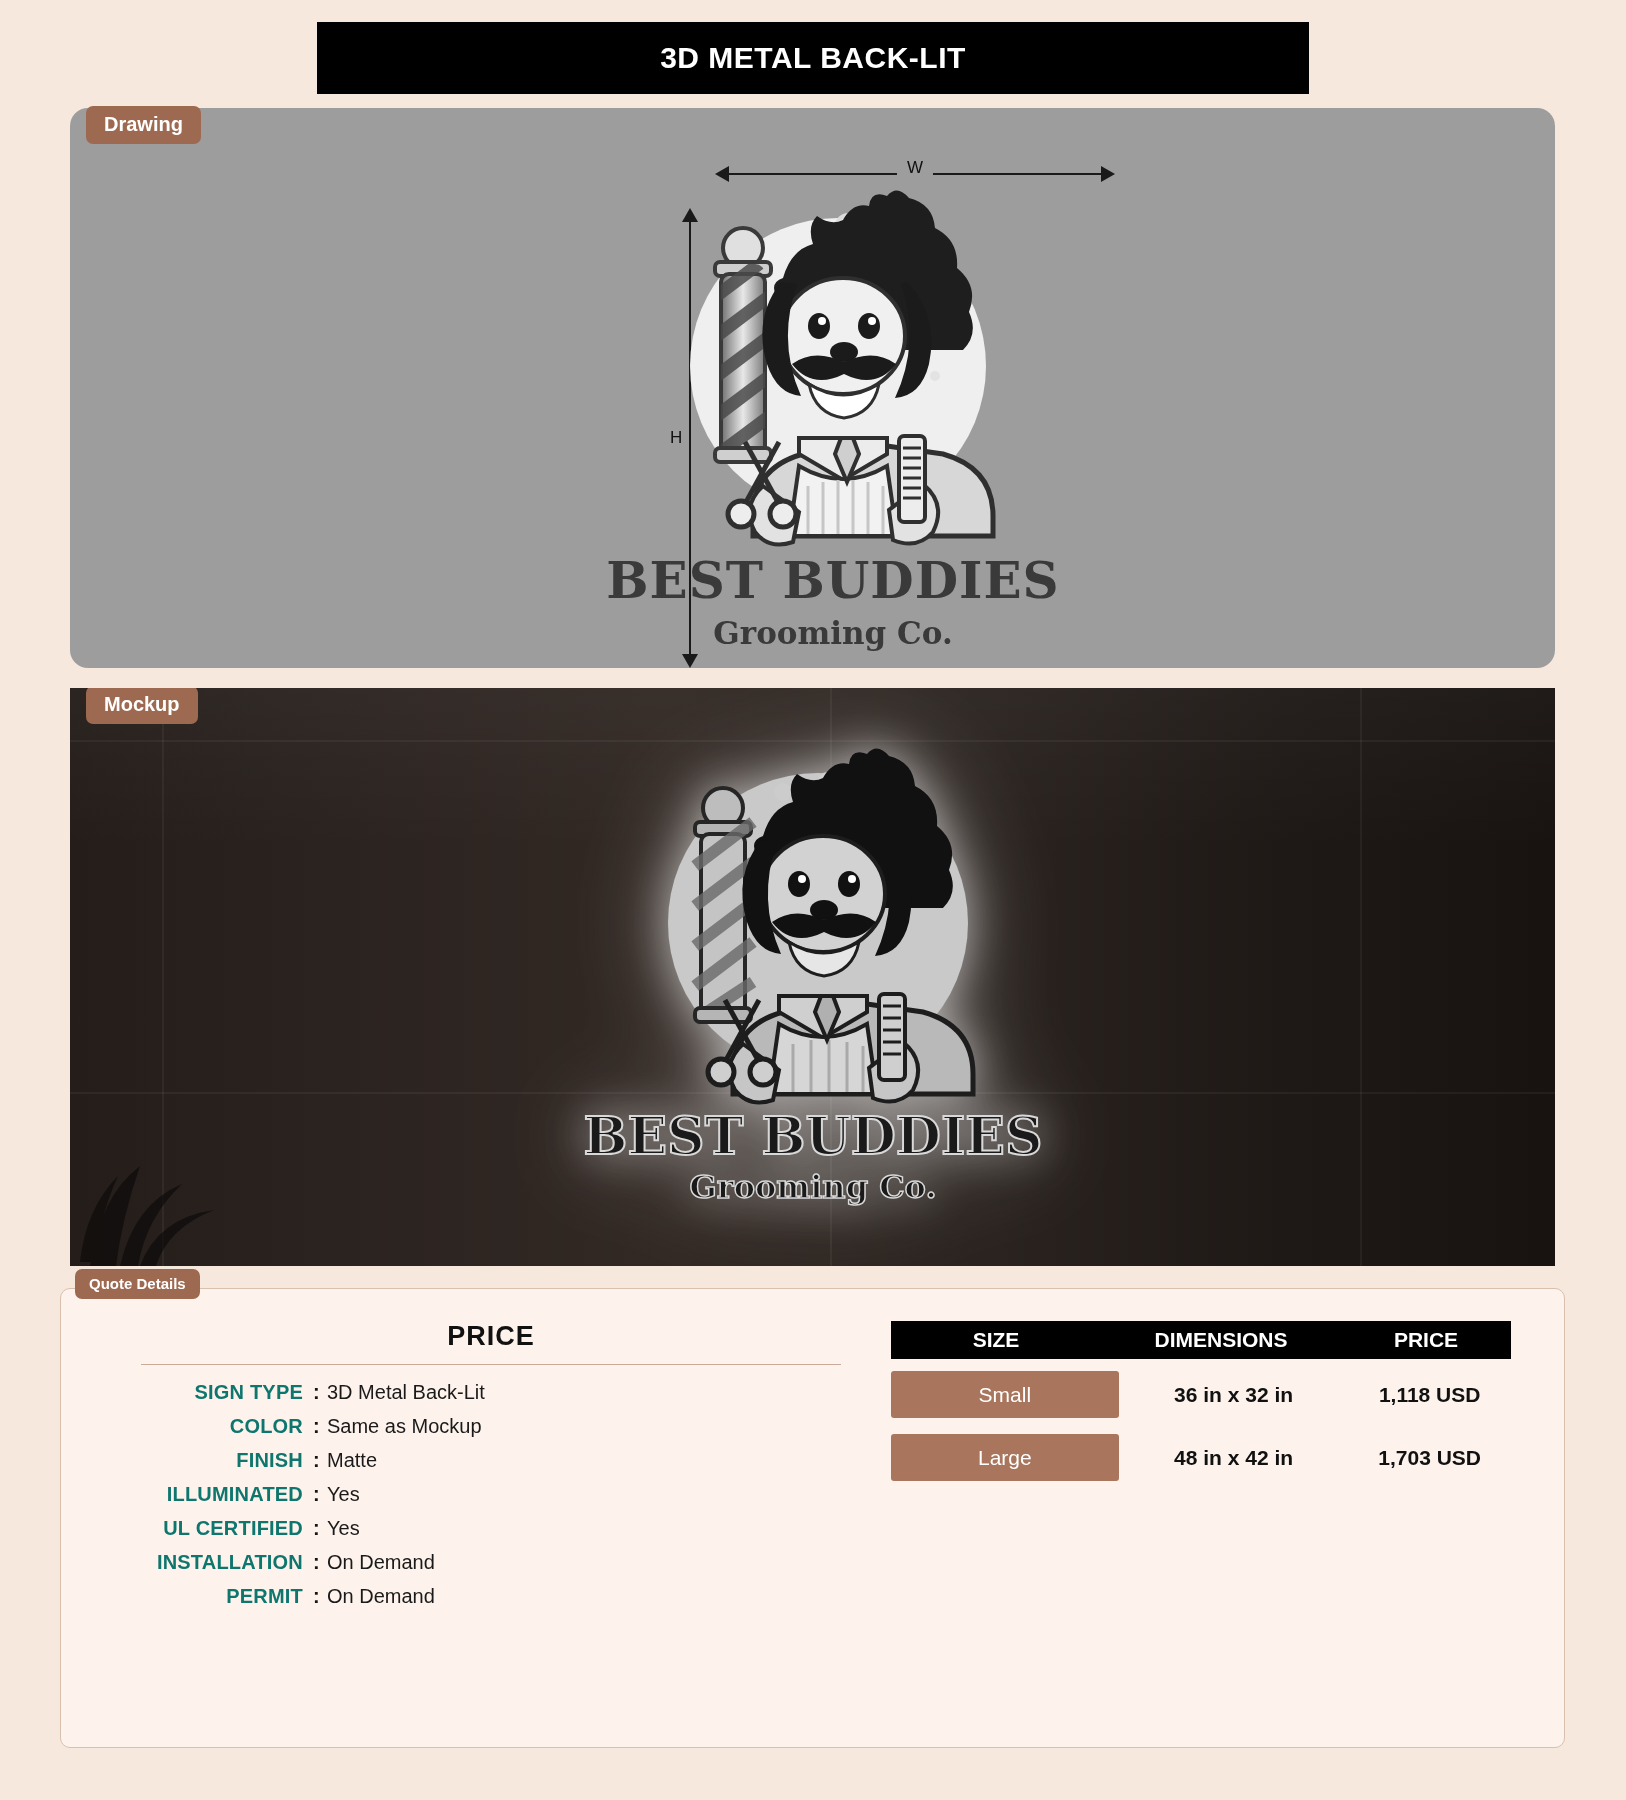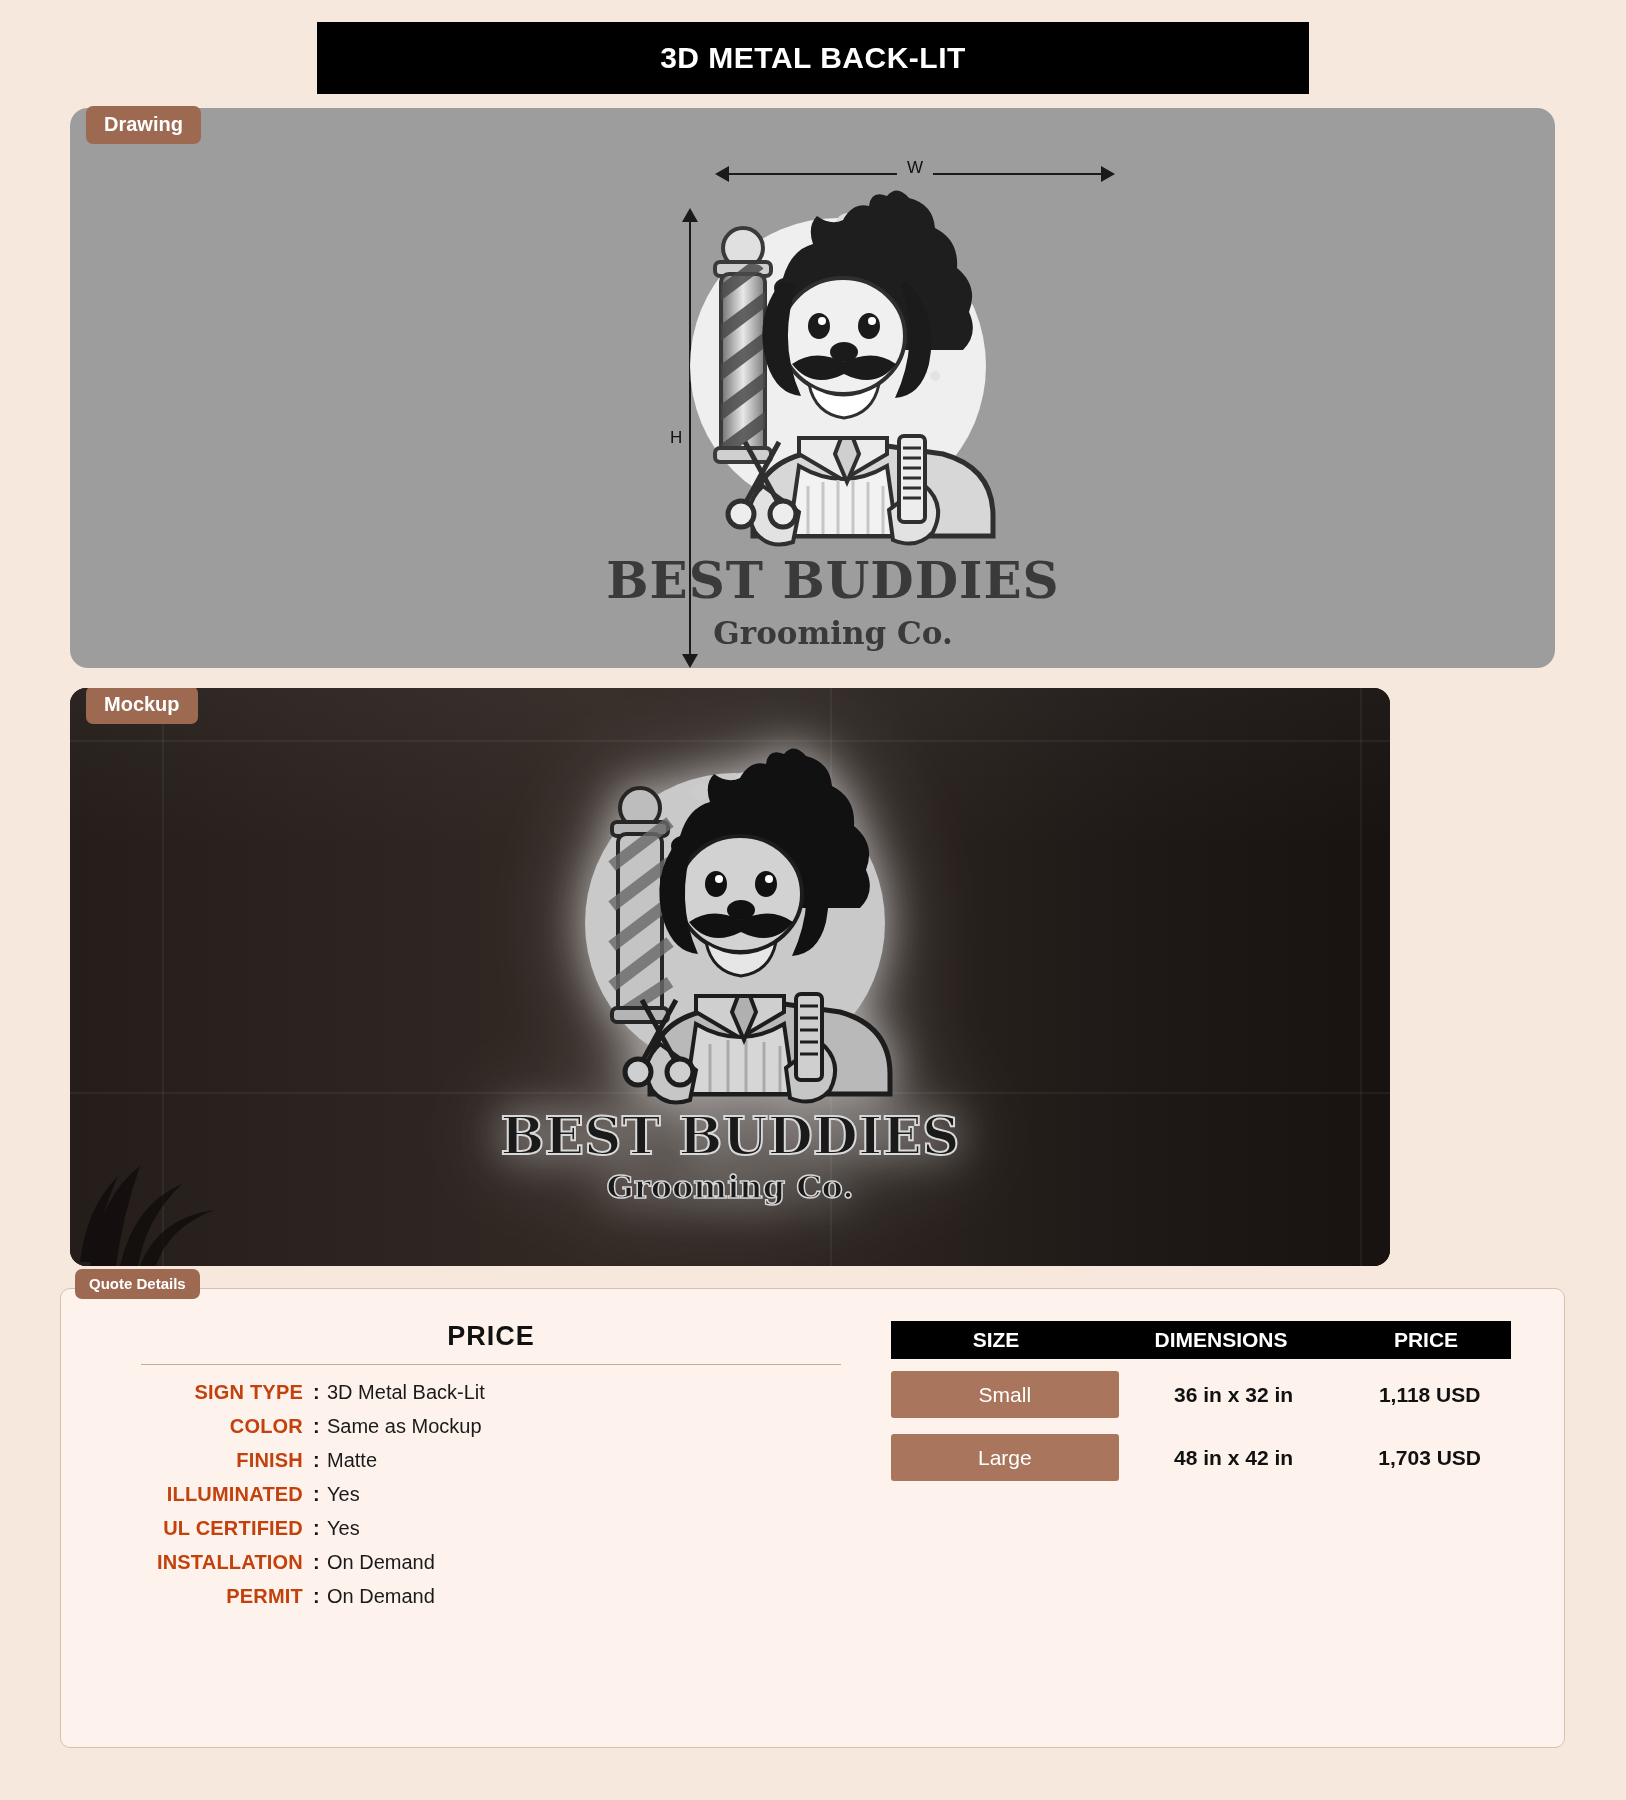--- a/index.html
+++ b/index.html
@@ -143,24 +143,24 @@
     transform: translateX(-50%);
     top: 78px;
     width: 460px;
     height: 480px;
   }
 
   
   #mockup-panel {
     left: 70px;
     top: 688px;
-    width: 1320px;
+    width: 1485px;
     height: 578px;
     background: #1c1714;
-    border-radius: 16px;
+    border-radius: 0;
     overflow: hidden;
   }
   .mockup-wall {
     position: absolute;
     inset: 0;
     background:
       linear-gradient(180deg, rgba(255,255,255,0.035) 0%, rgba(255,255,255,0.0) 28%),
       linear-gradient(90deg, #241d19 0%, #2b2320 18%, #322924 40%, #2a231f 62%, #1e1816 82%, #181311 100%);
   }
   .wall-line {
@@ -231,21 +231,21 @@
   .spec-row {
     display: flex;
     align-items: baseline;
     height: 34px;
     font-size: 20px;
   }
   .spec-label {
     width: 240px;
     text-align: right;
     font-weight: bold;
-    color: #c2410c;
+    color: #0f766e;
     padding-right: 10px;
     letter-spacing: 0.2px;
   }
   .spec-colon {
     width: 14px;
     font-weight: bold;
     color: #141414;
   }
   .spec-value {
     color: #1a1a1a;

